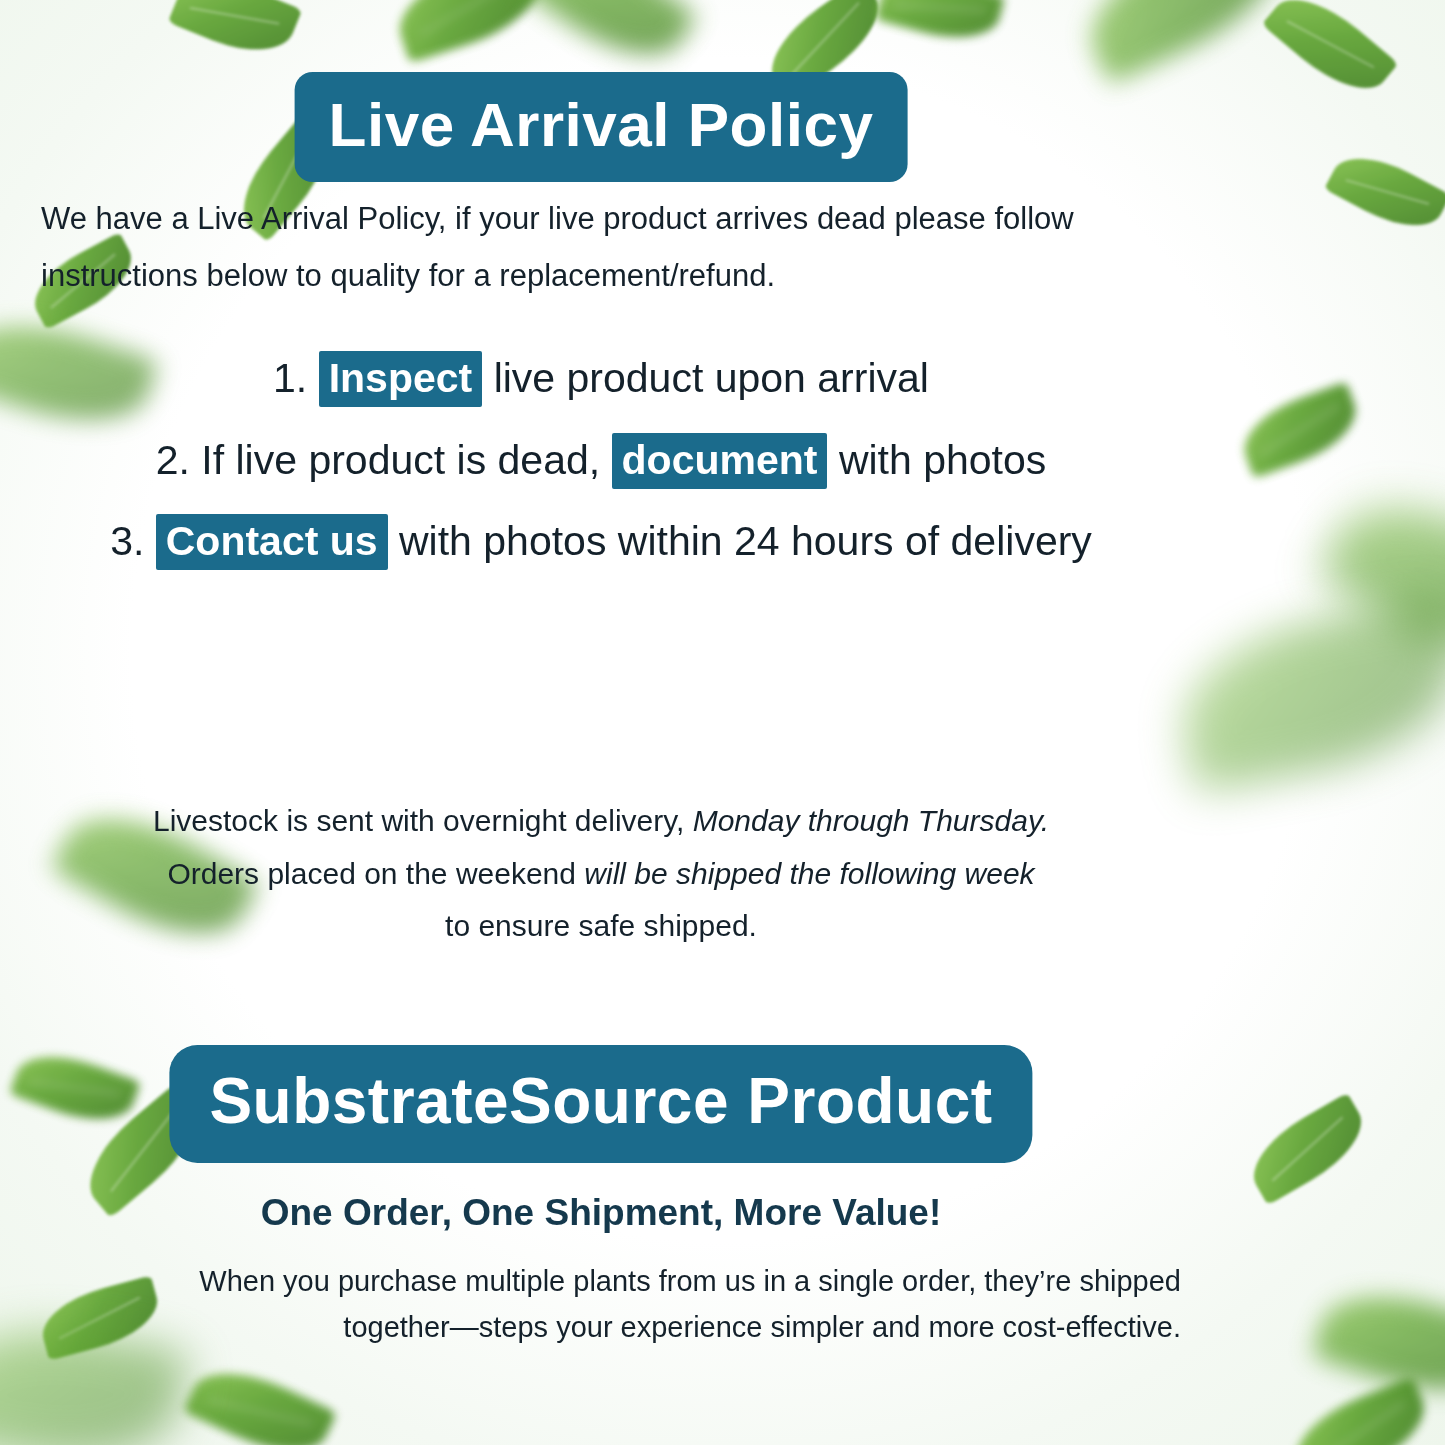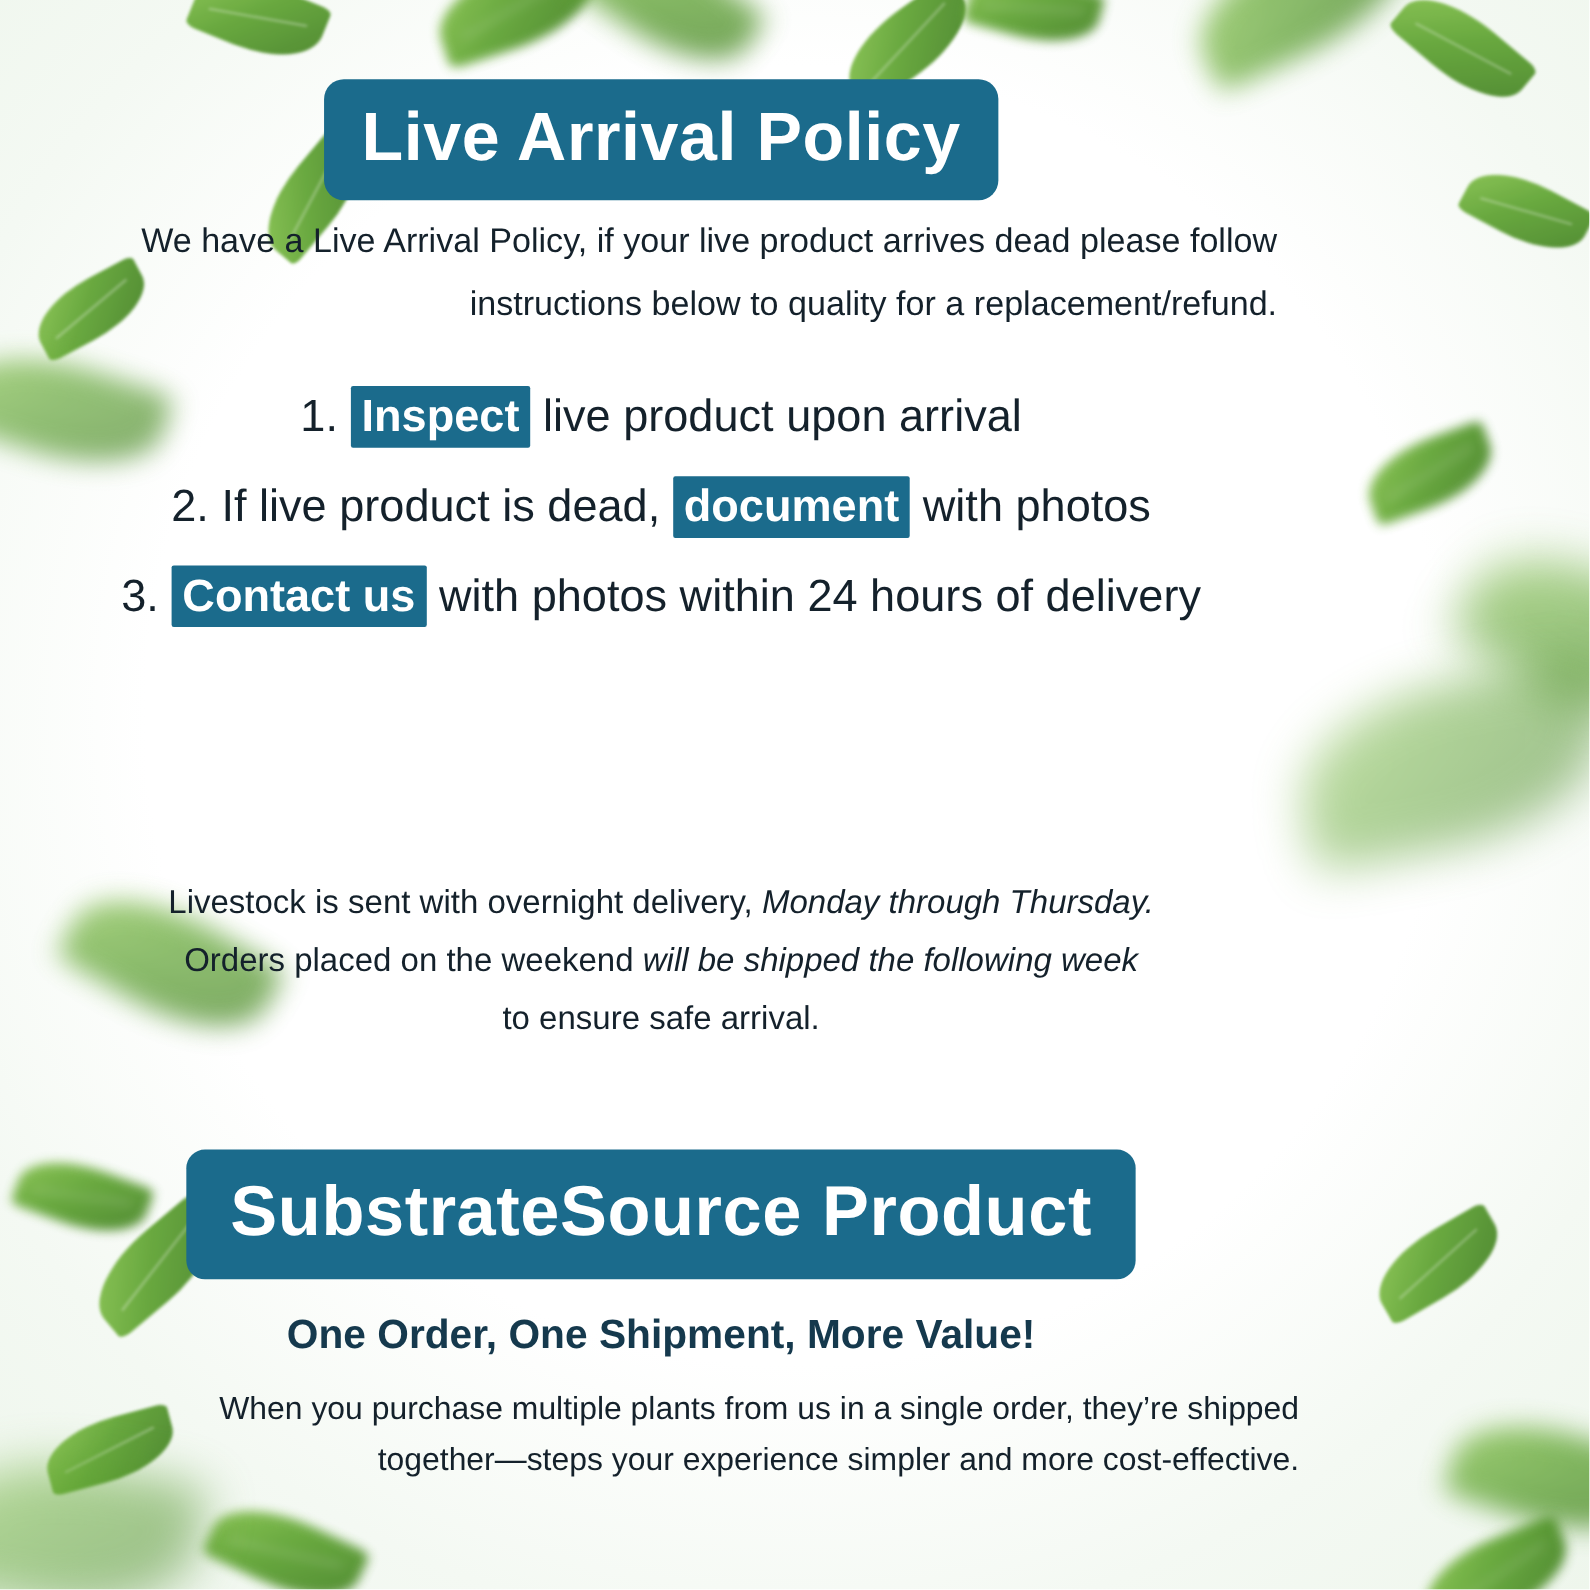--- a/index.html
+++ b/index.html
@@ -80,21 +80,21 @@
     border-radius: 18px;
     white-space: nowrap;
   }
 
   #intro {
     position: absolute;
     top: 190px;
     left: 50%;
     transform: translateX(-50%);
     width: 1120px;
-    text-align: right;
+    text-align: left;
     font-size: 31px;
     line-height: 1.85;
     color: #14212b;
   }
 
   #steps {
     position: absolute;
     top: 348px;
     left: 50%;
     transform: translateX(-50%);
@@ -149,21 +149,21 @@
   }
   .ital { font-style: italic; }
 
   #product-banner {
     position: absolute;
     left: 50%;
     transform: translateX(-50%);
     top: 1045px;
     padding: 24px 40px 30px 40px;
     font-size: 64px;
-    border-radius: 17px;
+    border-radius: 28px;
     white-space: nowrap;
   }
 
   #subhead {
     position: absolute;
     top: 1192px;
     left: 50%;
     transform: translateX(-50%);
     width: 1200px;
     text-align: center;
@@ -246,21 +246,21 @@
 
     <div id="shipping">
       <div>
         <span>Livestock is sent with overnight delivery,</span>
         <span class="ital">Monday through Thursday.</span>
       </div>
       <div>
         <span>Orders placed on the weekend</span>
         <span class="ital">will be shipped the following week</span>
       </div>
-      <div>to ensure safe arrival.</div>
+      <div>to ensure safe shipped.</div>
     </div>
 
     <div class="banner" id="product-banner">SubstrateSource Product</div>
 
     <div id="subhead">One Order, One Shipment, More Value!</div>
 
     <div id="closing">
       <div>When you purchase multiple plants from us in a single order, they’re shipped</div>
       <div>together—steps your experience simpler and more cost-effective.</div>
     </div>

